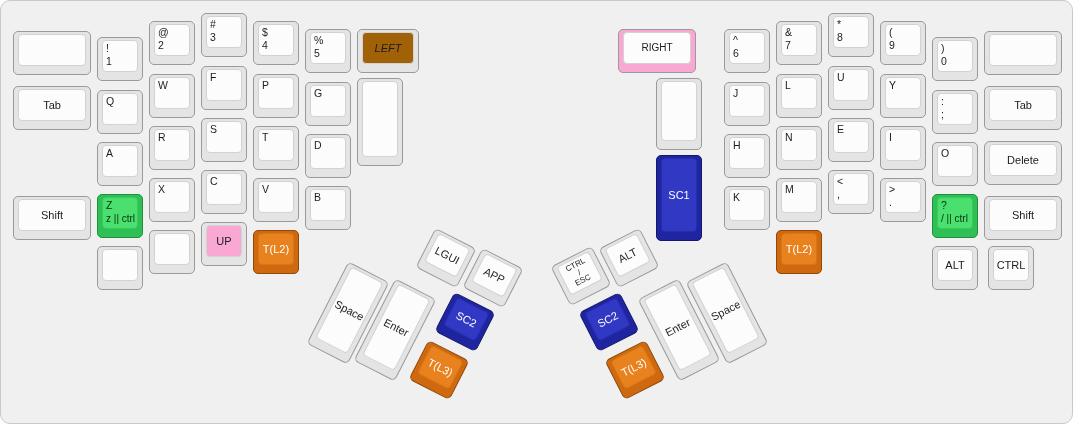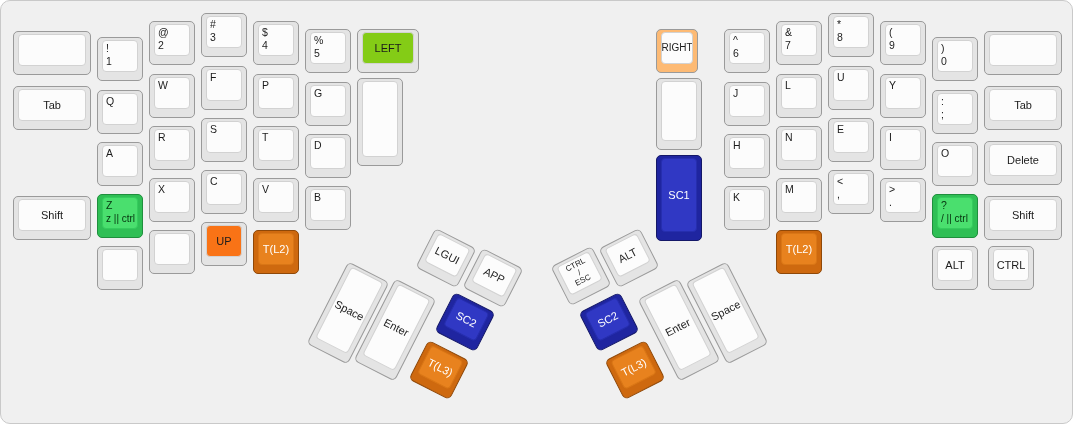--- a/index.html
+++ b/index.html
@@ -123,21 +123,21 @@
       <div class="keytop" style="background: rgb(252, 252, 252); border-color: rgb(210, 210, 210); color: rgb(28, 28, 28);">
         <div class="lbl">S</div>
       </div>
     </div>
     <div class="key tl" style="left: 200px; top: 169px; width: 46px; height: 44px; background: rgb(228, 228, 228); border-color: rgb(154, 154, 154);">
       <div class="keytop" style="background: rgb(252, 252, 252); border-color: rgb(210, 210, 210); color: rgb(28, 28, 28);">
         <div class="lbl">C</div>
       </div>
     </div>
     <div class="key" style="left: 200px; top: 221px; width: 46px; height: 44px; background: rgb(228, 228, 228); border-color: rgb(154, 154, 154);">
-      <div class="keytop" style="background: #f97316; border-color: rgb(210, 210, 210); color: rgb(28, 28, 28);">
+      <div class="keytop" style="background: #f9a8d4; border-color: rgb(210, 210, 210); color: rgb(28, 28, 28);">
         <div class="lbl">UP</div>
       </div>
     </div>
     <div class="key tl" style="left: 252px; top: 20px; width: 46px; height: 44px; background: rgb(228, 228, 228); border-color: rgb(154, 154, 154);">
       <div class="keytop" style="background: rgb(252, 252, 252); border-color: rgb(210, 210, 210); color: rgb(28, 28, 28);">
         <div class="lbl">$</div>
         <div class="lbl">4</div>
       </div>
     </div>
     <div class="key tl" style="left: 252px; top: 73px; width: 46px; height: 44px; background: rgb(228, 228, 228); border-color: rgb(154, 154, 154);">
@@ -175,21 +175,21 @@
       <div class="keytop" style="background: rgb(252, 252, 252); border-color: rgb(210, 210, 210); color: rgb(28, 28, 28);">
         <div class="lbl">D</div>
       </div>
     </div>
     <div class="key tl" style="left: 304px; top: 185px; width: 46px; height: 44px; background: rgb(228, 228, 228); border-color: rgb(154, 154, 154);">
       <div class="keytop" style="background: rgb(252, 252, 252); border-color: rgb(210, 210, 210); color: rgb(28, 28, 28);">
         <div class="lbl">B</div>
       </div>
     </div>
     <div class="key" style="left: 356px; top: 28px; width: 62px; height: 44px; background: rgb(228, 228, 228); border-color: rgb(154, 154, 154);">
-      <div class="keytop" style="background: #84cc16; border-color: rgb(210, 210, 210); color: rgb(28, 28, 28);">
+      <div class="keytop" style="background: #a16207; border-color: rgb(210, 210, 210); color: rgb(28, 28, 28); font-style: italic;">
         <div class="lbl">LEFT</div>
       </div>
     </div>
     <div class="key tl" style="left: 356px; top: 77px; width: 46px; height: 88px; background: rgb(228, 228, 228); border-color: rgb(154, 154, 154);">
       <div class="keytop" style="background: rgb(252, 252, 252); border-color: rgb(210, 210, 210); color: rgb(28, 28, 28);"></div>
     </div>
     <div class="key" style="left: 324px; top: 266px; width: 46px; height: 92px; background: rgb(228, 228, 228); border-color: rgb(154, 154, 154); transform: rotate(27deg);">
       <div class="keytop" style="background: rgb(252, 252, 252); border-color: rgb(210, 210, 210); color: rgb(28, 28, 28);">
         <div class="lbl">Space</div>
       </div>
@@ -244,21 +244,21 @@
     <div class="key" style="left: 655px; top: 283px; width: 46px; height: 92px; background: rgb(228, 228, 228); border-color: rgb(154, 154, 154); transform: rotate(-27deg);">
       <div class="keytop" style="background: rgb(252, 252, 252); border-color: rgb(210, 210, 210); color: rgb(28, 28, 28);">
         <div class="lbl">Enter</div>
       </div>
     </div>
     <div class="key" style="left: 703px; top: 266px; width: 46px; height: 92px; background: rgb(228, 228, 228); border-color: rgb(154, 154, 154); transform: rotate(-27deg);">
       <div class="keytop" style="background: rgb(252, 252, 252); border-color: rgb(210, 210, 210); color: rgb(28, 28, 28);">
         <div class="lbl">Space</div>
       </div>
     </div>
-    <div class="key" style="left: 655px; top: 28px; width: 42px; height: 44px; background: #fdba74; border-color: rgb(154, 154, 154);">
+    <div class="key" style="left: 617px; top: 28px; width: 78px; height: 44px; background: #f9a8d4; border-color: rgb(154, 154, 154);">
       <div class="keytop" style="background: rgb(252, 252, 252); border-color: rgb(210, 210, 210); color: rgb(28, 28, 28); font-size: 10px;">
         <div class="lbl">RIGHT</div>
       </div>
     </div>
     <div class="key tl" style="left: 655px; top: 77px; width: 46px; height: 72px; background: rgb(228, 228, 228); border-color: rgb(154, 154, 154);">
       <div class="keytop" style="background: rgb(252, 252, 252); border-color: rgb(210, 210, 210); color: rgb(28, 28, 28);"></div>
     </div>
     <div class="key" style="left: 655px; top: 154px; width: 46px; height: 86px; background: rgb(31, 37, 160); border-color: rgb(20, 24, 104);">
       <div class="keytop" style="background: rgb(48, 56, 196); border-color: rgb(38, 46, 174); color: rgb(255, 255, 255);">
         <div class="lbl">SC1</div>
@@ -384,21 +384,21 @@
       </div>
     </div>
     <div class="key tl" style="left: 983px; top: 30px; width: 78px; height: 44px; background: rgb(228, 228, 228); border-color: rgb(154, 154, 154);">
       <div class="keytop" style="background: rgb(252, 252, 252); border-color: rgb(210, 210, 210); color: rgb(28, 28, 28);"></div>
     </div>
     <div class="key" style="left: 983px; top: 85px; width: 78px; height: 44px; background: rgb(228, 228, 228); border-color: rgb(154, 154, 154);">
       <div class="keytop" style="background: rgb(252, 252, 252); border-color: rgb(210, 210, 210); color: rgb(28, 28, 28);">
         <div class="lbl">Tab</div>
       </div>
     </div>
-    <div class="key" style="left: 983px; top: 140px; width: 78px; height: 44px; background: rgb(228, 228, 228); border-color: rgb(154, 154, 154);">
+    <div class="key" style="left: 983px; top: 140px; width: 78px; height: 44px; background: rgb(228, 228, 228); border-color: rgb(154, 154, 154); border-radius: 6px;">
       <div class="keytop" style="background: rgb(252, 252, 252); border-color: rgb(210, 210, 210); color: rgb(28, 28, 28);">
         <div class="lbl">Delete</div>
       </div>
     </div>
     <div class="key" style="left: 983px; top: 195px; width: 78px; height: 44px; background: rgb(228, 228, 228); border-color: rgb(154, 154, 154);">
       <div class="keytop" style="background: rgb(252, 252, 252); border-color: rgb(210, 210, 210); color: rgb(28, 28, 28);">
         <div class="lbl">Shift</div>
       </div>
     </div>
     <div class="key" style="left: 987px; top: 245px; width: 46px; height: 44px; background: rgb(228, 228, 228); border-color: rgb(154, 154, 154);">

